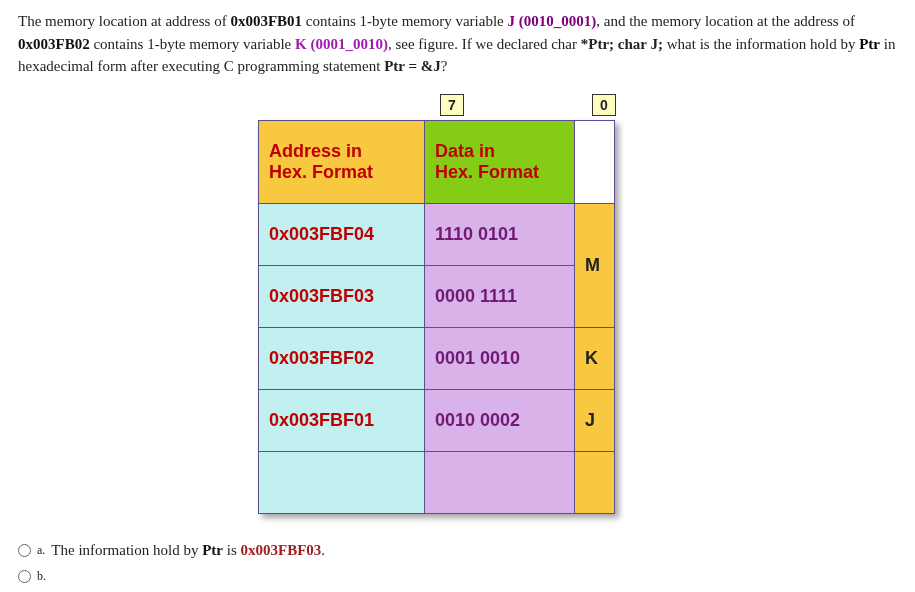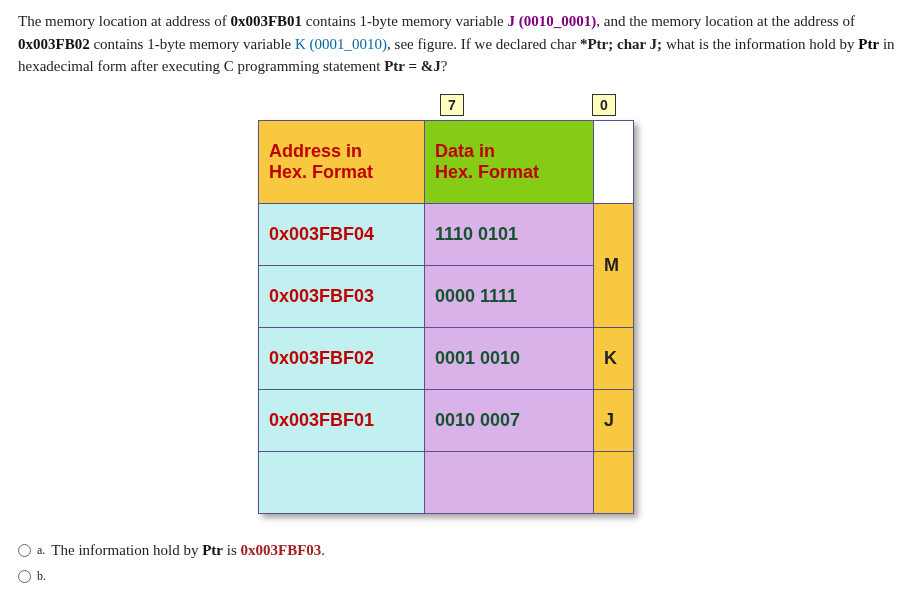--- a/index.html
+++ b/index.html
@@ -7,21 +7,21 @@
       font-family: "Times New Roman", serif;
       font-size: 15px;
       color: #222;
       padding: 10px 18px;
       width: 915px;
       background: #fff;
     }
     .question { line-height: 1.5; margin-bottom: 16px; }
     .question b.addr { font-weight: bold; color: #111; }
     .question b.varJ { color: #800080; font-weight: bold; text-align: right; }
-    .question b.varK { color: #0369a1; font-weight: normal; }
+    .question b.varK { color: #a21caf; font-weight: bold; }
     .question b.ptr { color: #000; font-weight: bold; }
 
     .memory-wrap { margin: 14px 0 20px 240px; width: 440px; }
     .bits-row { display: flex; justify-content: flex-start; margin-bottom: 4px; }
     .bit-box {
       border: 1px solid #333; width: 24px; height: 22px;
       font-weight: bold; font-family: Arial, sans-serif; font-size: 14px;
       text-align: center; line-height: 20px; background: #fdfdc0;
     }
     .bit7 { margin-left: 182px; }
@@ -36,21 +36,21 @@
     table.mem th, table.mem td {
       border: 1px solid #5b4e8c;
       padding: 20px 10px;
       text-align: left;
       font-weight: bold;
       height: 34px;
     }
     th.addr-h { background: #f8c840; color: #c00000; }
     th.data-h { background: #84cc16; color: #c00000; }
     td.addr-c { background: #c2f0f0; color: #c00000; font-weight: bold; width: 166px; }
-    td.data-c { background: #d8b2e8; color: #14532d; font-weight: bold; width: 169px; }
+    td.data-c { background: #d8b2e8; color: #701a75; font-weight: bold; width: 150px; }
     td.var-c  { background: #f8c840; color: #222; font-weight: bold; text-align: center; width: 40px; }
     td.addr-e { background: #c2f0f0; }
     td.data-e { background: #d8b2e8; }
     td.var-e  { background: #f8c840; }
 
     .options { margin-top: 28px; font-family: "Times New Roman", serif; }
     .opt { display: flex; align-items: center; margin: 10px 0; font-size: 15px; }
     .radio {
       width: 13px; height: 13px; border: 1px solid #666; border-radius: 50%;
       margin-right: 6px; display: inline-block;
@@ -93,21 +93,21 @@
       <td class="addr-c">0x003FBF03</td>
       <td class="data-c">0000 1111</td>
     </tr>
     <tr>
       <td class="addr-c">0x003FBF02</td>
       <td class="data-c">0001 0010</td>
       <td class="var-c">K</td>
     </tr>
     <tr>
       <td class="addr-c">0x003FBF01</td>
-      <td class="data-c">0010 0007</td>
+      <td class="data-c">0010 0002</td>
       <td class="var-c">J</td>
     </tr>
     <tr>
       <td class="addr-e">&nbsp;</td>
       <td class="data-e"></td>
       <td class="var-e"></td>
     </tr>
   </tbody>
     </table>
 </div>

